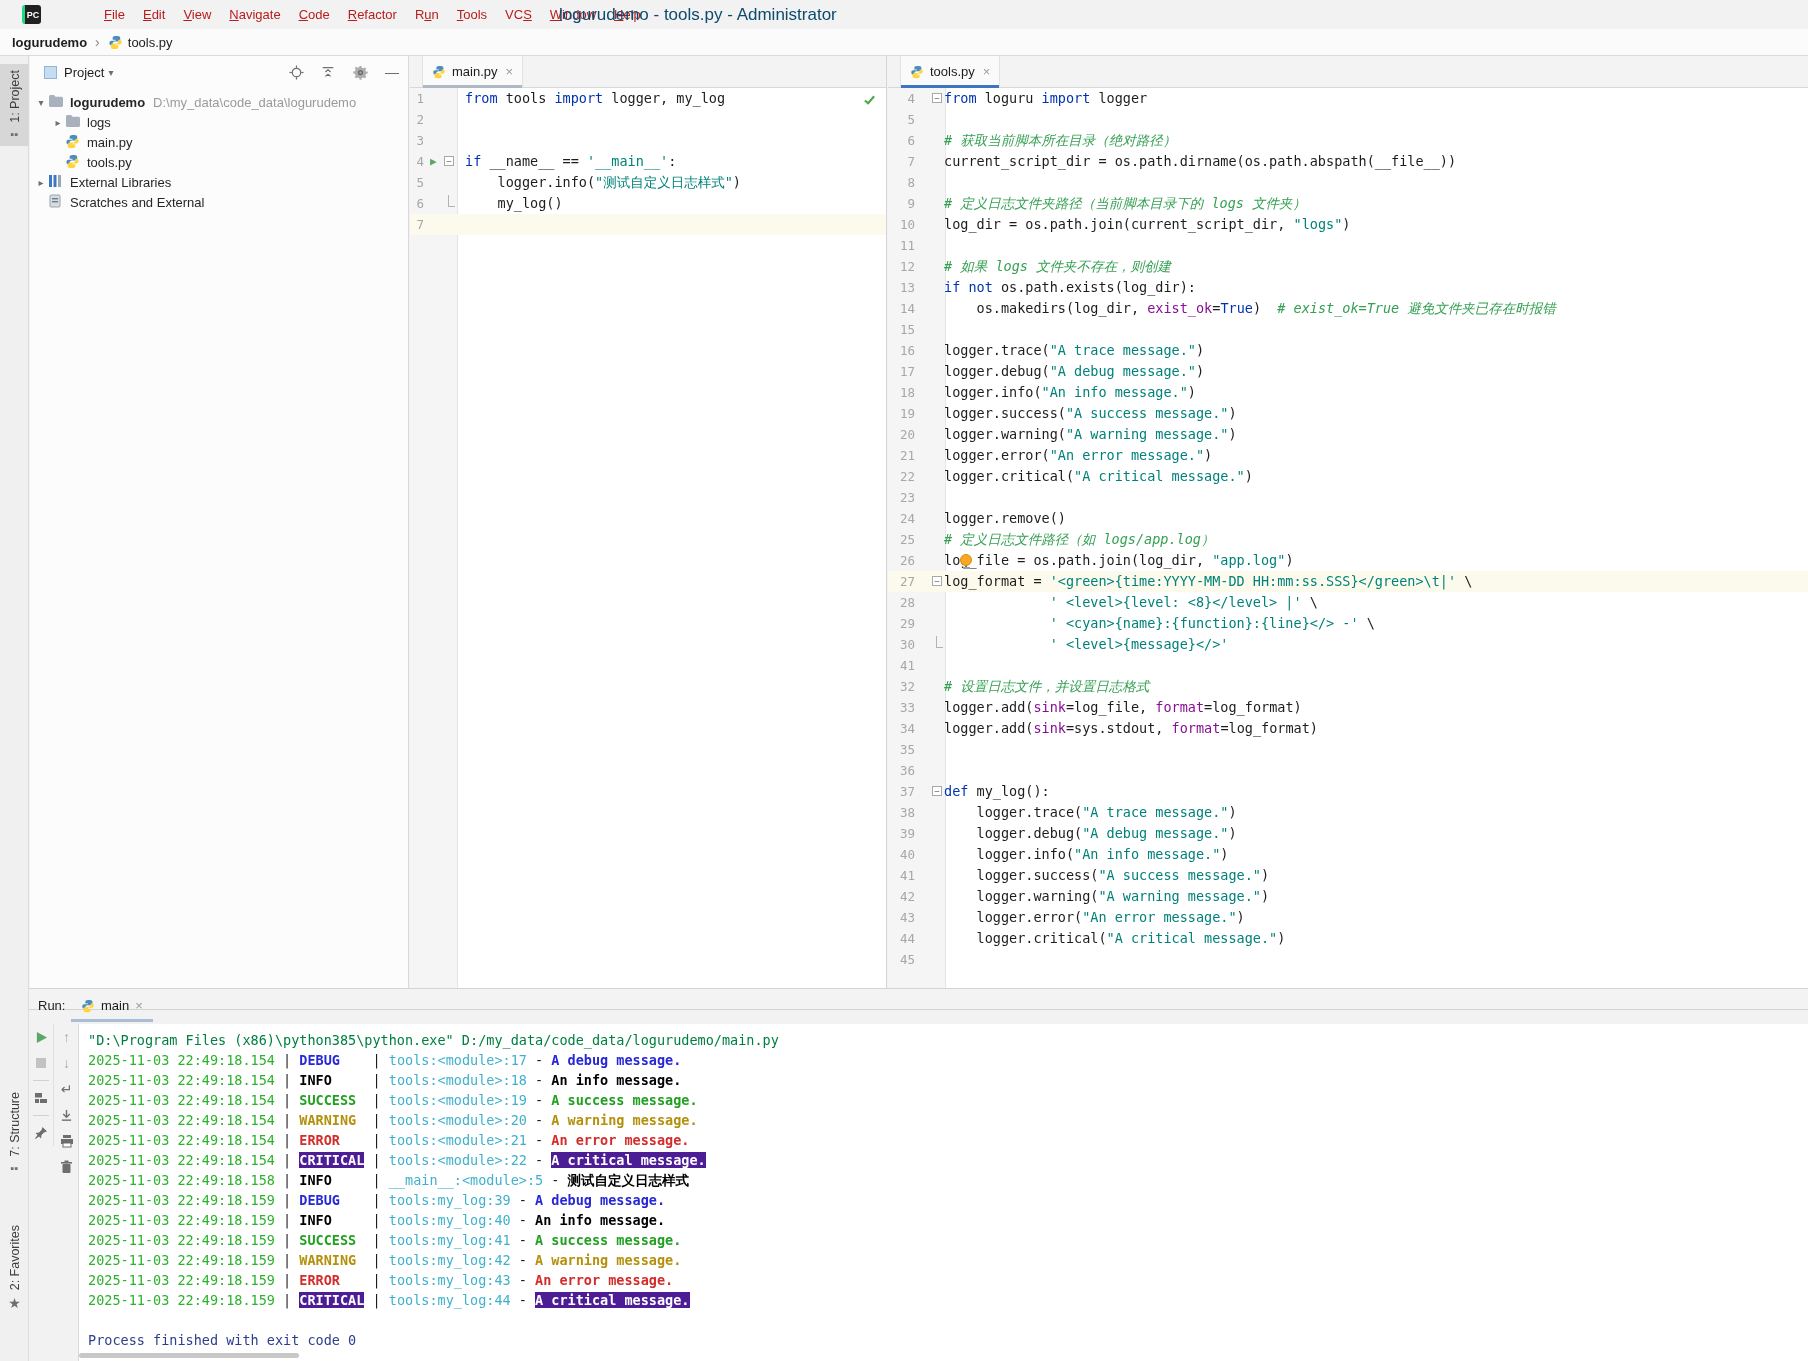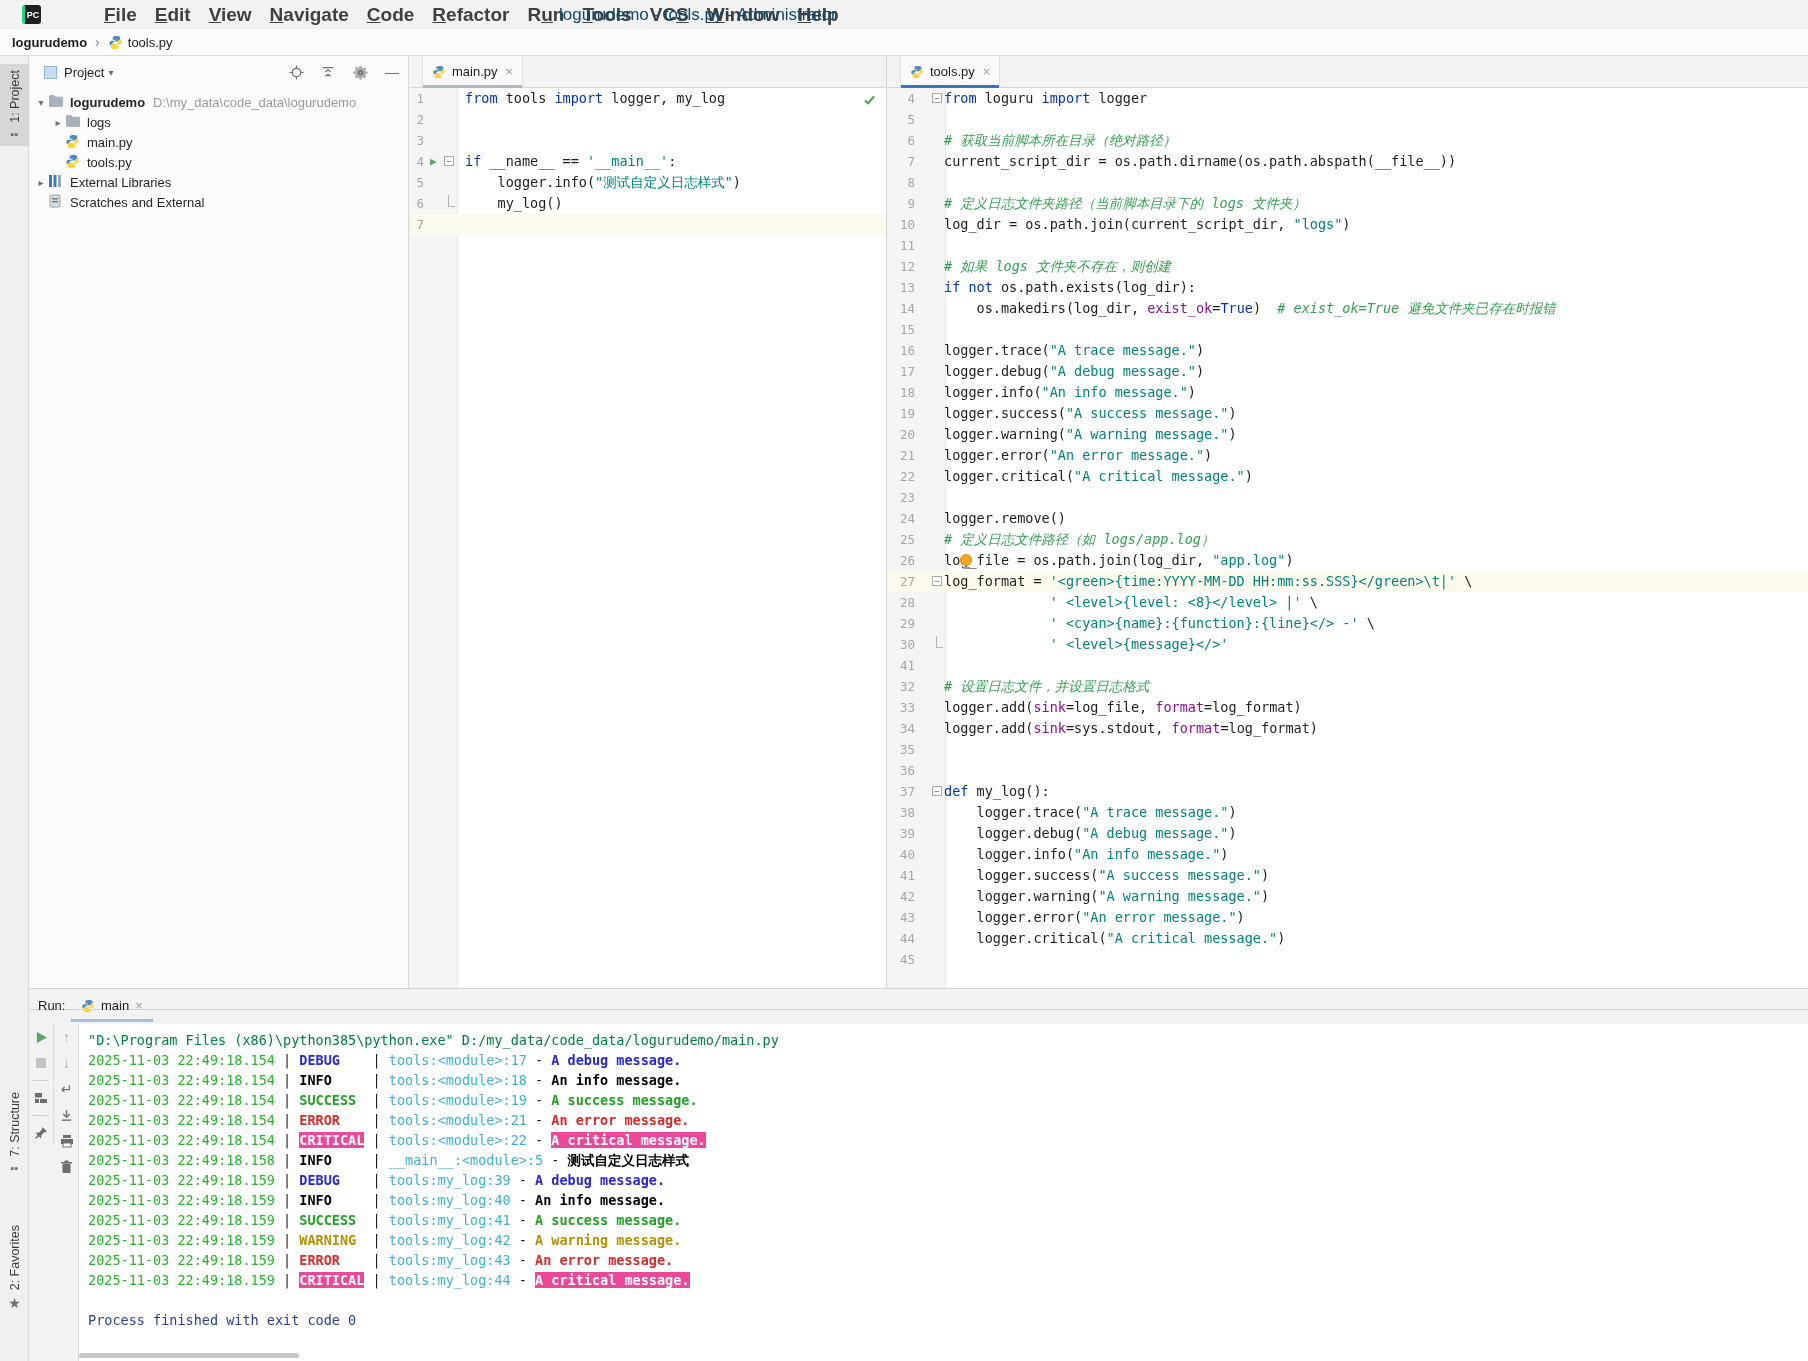--- a/index.html
+++ b/index.html
@@ -6,21 +6,21 @@
   html,body { width:1808px; height:1361px; overflow:hidden; background:#F2F2F2;
     font-family:"Liberation Sans", sans-serif; }
   #root { position:relative; width:1808px; height:1361px; background:#F2F2F2; }
 
   
   .menubar { position:absolute; left:0; top:0; width:1808px; height:29px; background:#F2F2F2;
     display:flex; align-items:center;gap:46px; }
   .pc-logo { position:relative; width:19px; height:19px; margin:0 8px 0 22px; background:#21201F;
     border-radius:3px; color:#fff; font-size:9px; font-weight:bold; display:flex; align-items:center;
     justify-content:center; border-left:3px solid #21D789; }
-  .menu-item { padding:0 9px; font-size:19px; color:#404040; line-height:29px; cursor:default;font-weight:bold; }
+  .menu-item { padding:0 9px; font-size:13px; color:#b91c1c; line-height:29px; cursor:default; }
   .menu-item u { text-decoration:underline; }
   .win-title { position:absolute; left:559px; top:0; line-height:29px; font-size:17px; color:#0c4a6e; }
 
   
   .breadcrumb { position:absolute; left:0; top:29px; width:1808px; height:27px; background:#FBFBFB;
     border-bottom:1px solid #DADADA; display:flex; align-items:center; padding-left:12px; font-size:13px; }
   .breadcrumb .root { font-weight:bold; color:#1D1D1D; }
   .breadcrumb .sep { color:#8A8A8A; margin:0 8px; font-size:14px; }
   .breadcrumb .file { color:#1D1D1D; margin-left:5px; }
 
@@ -105,21 +105,21 @@
     font-family:"DejaVu Sans Mono", monospace; font-size:13.5px; padding:6px 0 0 9px; }
   .con-row { height:20px; line-height:20px; white-space:pre; }
   .con-cmd { color:#008040; }
   .con-exit { color:#2C3E8C; }
   .c-time { color:#2DB22D; }
   .c-pipe, .c-dash { color:#1D1D1D; }
   .c-loc { color:#3FB1CC; }
   .c-lv, .c-msg { font-weight:bold; }
   .lv-DEBUG { color:#2727D7; } .lv-INFO { color:#000000; } .lv-SUCCESS { color:#22A022; }
   .lv-WARNING { color:#B4900B; } .lv-ERROR { color:#D42C2C; }
-  .lv-CRITICAL { color:#FFFFFF; background:#ec4899; }
+  .lv-CRITICAL { color:#FFFFFF; background:#4c1d95; }
   .hscroll-thumb { position:absolute; left:79px; top:1353px; width:220px; height:5px; background:#C8C8C8; border-radius:3px; }
 
   svg { display:block; }
 </style>
 </head>
 <body>
 
 <div id="root">
 
   <div class="menubar">
@@ -411,20 +411,21 @@
           </svg>
         </span>
     </div>
   </div>
 
   <div class="console" id="console">
       <div class="con-row con-cmd">"D:\Program Files (x86)\python385\python.exe" D:/my_data/code_data/logurudemo/main.py</div>
       <div class="con-row"><span class="c-time">2025-11-03 22:49:18.154</span><span class="c-pipe"> | </span><span class="c-lv lv-DEBUG">DEBUG</span><span class="c-pipe">    | </span><span class="c-loc">tools:&lt;module&gt;:17</span><span class="c-dash"> - </span><span class="c-msg lv-DEBUG">A debug message.</span></div>
       <div class="con-row"><span class="c-time">2025-11-03 22:49:18.154</span><span class="c-pipe"> | </span><span class="c-lv lv-INFO">INFO</span><span class="c-pipe">     | </span><span class="c-loc">tools:&lt;module&gt;:18</span><span class="c-dash"> - </span><span class="c-msg lv-INFO">An info message.</span></div>
       <div class="con-row"><span class="c-time">2025-11-03 22:49:18.154</span><span class="c-pipe"> | </span><span class="c-lv lv-SUCCESS">SUCCESS</span><span class="c-pipe">  | </span><span class="c-loc">tools:&lt;module&gt;:19</span><span class="c-dash"> - </span><span class="c-msg lv-SUCCESS">A success message.</span></div>
+      <div class="con-row"><span class="c-time">2025-11-03 22:49:18.154</span><span class="c-pipe"> | </span><span class="c-lv lv-WARNING">WARNING</span><span class="c-pipe">  | </span><span class="c-loc">tools:&lt;module&gt;:20</span><span class="c-dash"> - </span><span class="c-msg lv-WARNING">A warning message.</span></div>
       <div class="con-row"><span class="c-time">2025-11-03 22:49:18.154</span><span class="c-pipe"> | </span><span class="c-lv lv-ERROR">ERROR</span><span class="c-pipe">    | </span><span class="c-loc">tools:&lt;module&gt;:21</span><span class="c-dash"> - </span><span class="c-msg lv-ERROR">An error message.</span></div>
       <div class="con-row"><span class="c-time">2025-11-03 22:49:18.154</span><span class="c-pipe"> | </span><span class="c-lv lv-CRITICAL">CRITICAL</span><span class="c-pipe"> | </span><span class="c-loc">tools:&lt;module&gt;:22</span><span class="c-dash"> - </span><span class="c-msg lv-CRITICAL">A critical message.</span></div>
       <div class="con-row"><span class="c-time">2025-11-03 22:49:18.158</span><span class="c-pipe"> | </span><span class="c-lv lv-INFO">INFO</span><span class="c-pipe">     | </span><span class="c-loc">__main__:&lt;module&gt;:5</span><span class="c-dash"> - </span><span class="c-msg lv-INFO">测试自定义日志样式</span></div>
       <div class="con-row"><span class="c-time">2025-11-03 22:49:18.159</span><span class="c-pipe"> | </span><span class="c-lv lv-DEBUG">DEBUG</span><span class="c-pipe">    | </span><span class="c-loc">tools:my_log:39</span><span class="c-dash"> - </span><span class="c-msg lv-DEBUG">A debug message.</span></div>
       <div class="con-row"><span class="c-time">2025-11-03 22:49:18.159</span><span class="c-pipe"> | </span><span class="c-lv lv-INFO">INFO</span><span class="c-pipe">     | </span><span class="c-loc">tools:my_log:40</span><span class="c-dash"> - </span><span class="c-msg lv-INFO">An info message.</span></div>
       <div class="con-row"><span class="c-time">2025-11-03 22:49:18.159</span><span class="c-pipe"> | </span><span class="c-lv lv-SUCCESS">SUCCESS</span><span class="c-pipe">  | </span><span class="c-loc">tools:my_log:41</span><span class="c-dash"> - </span><span class="c-msg lv-SUCCESS">A success message.</span></div>
       <div class="con-row"><span class="c-time">2025-11-03 22:49:18.159</span><span class="c-pipe"> | </span><span class="c-lv lv-WARNING">WARNING</span><span class="c-pipe">  | </span><span class="c-loc">tools:my_log:42</span><span class="c-dash"> - </span><span class="c-msg lv-WARNING">A warning message.</span></div>
       <div class="con-row"><span class="c-time">2025-11-03 22:49:18.159</span><span class="c-pipe"> | </span><span class="c-lv lv-ERROR">ERROR</span><span class="c-pipe">    | </span><span class="c-loc">tools:my_log:43</span><span class="c-dash"> - </span><span class="c-msg lv-ERROR">An error message.</span></div>
       <div class="con-row"><span class="c-time">2025-11-03 22:49:18.159</span><span class="c-pipe"> | </span><span class="c-lv lv-CRITICAL">CRITICAL</span><span class="c-pipe"> | </span><span class="c-loc">tools:my_log:44</span><span class="c-dash"> - </span><span class="c-msg lv-CRITICAL">A critical message.</span></div>
       <div class="con-row"></div>

